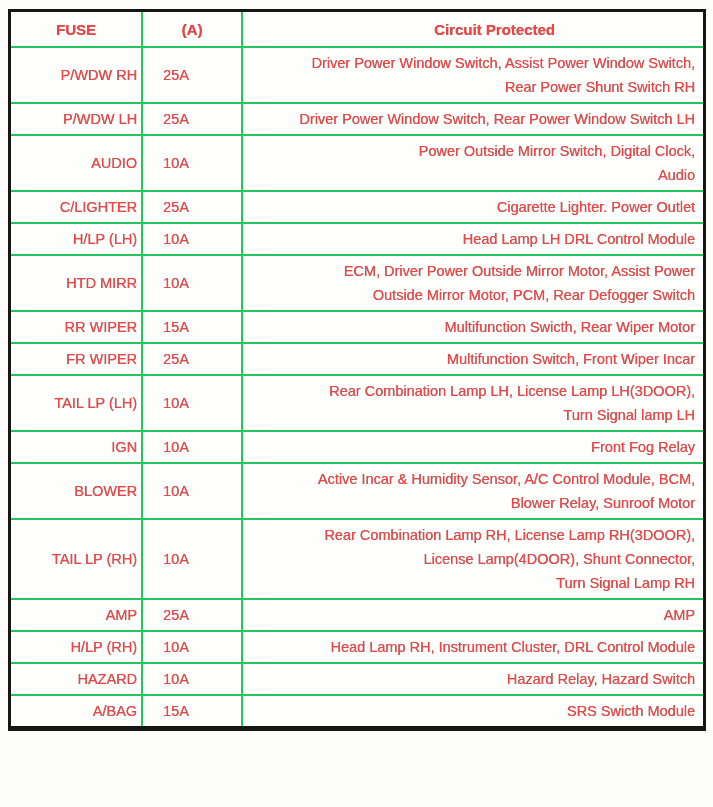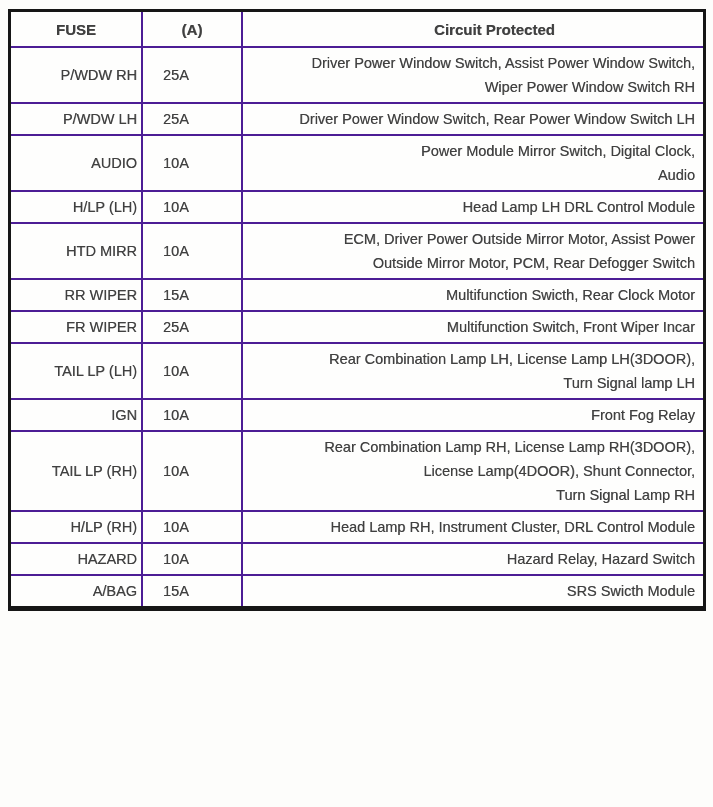--- a/index.html
+++ b/index.html
@@ -21,24 +21,24 @@
   }
   table.fuse-table {
     width: 100%;
     border-collapse: collapse;
     border: 3px solid #161616;
     border-bottom-width: 5px;
     background: #fefefd;
   }
   .fuse-table th,
   .fuse-table td {
-    border: 2px solid #4c1d95;
+    border: 2px solid #22c55e;
     vertical-align: middle;
     font-size: 14.5px;
-    color: #404040;
+    color: #ef4444;
     
     text-shadow: 0.35px 0.15px 0 rgba(0,0,0,0.45);
   }
   .fuse-table th {
     height: 30px;
     font-weight: bold;
     font-size: 15px;
     text-align: center;
     padding: 2px 4px;
   }
@@ -72,36 +72,43 @@
         <th class="col-amp">(A)</th>
         <th class="col-circuit" style="text-align:center;padding-left:47px;">Circuit Protected</th>
       </tr>
     </thead>
     <tbody>
         <tr>
           <td class="col-fuse">P/WDW RH</td>
           <td class="col-amp">25A</td>
           <td class="col-circuit">
             <div class="circuit-line">Driver Power Window Switch, Assist Power Window Switch,</div>
-            <div class="circuit-line">Wiper Power Window Switch RH</div>
+            <div class="circuit-line">Rear Power Shunt Switch RH</div>
           </td>
         </tr>
         <tr>
           <td class="col-fuse">P/WDW LH</td>
           <td class="col-amp">25A</td>
           <td class="col-circuit">
             <div class="circuit-line">Driver Power Window Switch, Rear Power Window Switch LH</div>
           </td>
         </tr>
         <tr>
           <td class="col-fuse">AUDIO</td>
           <td class="col-amp">10A</td>
           <td class="col-circuit">
-            <div class="circuit-line">Power Module Mirror Switch, Digital Clock,</div>
+            <div class="circuit-line">Power Outside Mirror Switch, Digital Clock,</div>
             <div class="circuit-line">Audio</div>
+          </td>
+        </tr>
+        <tr>
+          <td class="col-fuse">C/LIGHTER</td>
+          <td class="col-amp">25A</td>
+          <td class="col-circuit">
+            <div class="circuit-line">Cigarette Lighter. Power Outlet</div>
           </td>
         </tr>
         <tr>
           <td class="col-fuse">H/LP (LH)</td>
           <td class="col-amp">10A</td>
           <td class="col-circuit">
             <div class="circuit-line">Head Lamp LH DRL Control Module</div>
           </td>
         </tr>
         <tr>
@@ -109,21 +116,21 @@
           <td class="col-amp">10A</td>
           <td class="col-circuit">
             <div class="circuit-line">ECM, Driver Power Outside Mirror Motor, Assist Power</div>
             <div class="circuit-line">Outside Mirror Motor, PCM, Rear Defogger Switch</div>
           </td>
         </tr>
         <tr>
           <td class="col-fuse">RR WIPER</td>
           <td class="col-amp">15A</td>
           <td class="col-circuit">
-            <div class="circuit-line">Multifunction Swicth, Rear Clock Motor</div>
+            <div class="circuit-line">Multifunction Swicth, Rear Wiper Motor</div>
           </td>
         </tr>
         <tr>
           <td class="col-fuse">FR WIPER</td>
           <td class="col-amp">25A</td>
           <td class="col-circuit">
             <div class="circuit-line">Multifunction Switch, Front Wiper Incar</div>
           </td>
         </tr>
         <tr>
@@ -132,29 +139,44 @@
           <td class="col-circuit">
             <div class="circuit-line">Rear Combination Lamp LH, License Lamp LH(3DOOR),</div>
             <div class="circuit-line">Turn Signal lamp LH</div>
           </td>
         </tr>
         <tr>
           <td class="col-fuse">IGN</td>
           <td class="col-amp">10A</td>
           <td class="col-circuit">
             <div class="circuit-line">Front Fog Relay</div>
+          </td>
+        </tr>
+        <tr>
+          <td class="col-fuse">BLOWER</td>
+          <td class="col-amp">10A</td>
+          <td class="col-circuit">
+            <div class="circuit-line">Active Incar &amp; Humidity Sensor, A/C Control Module, BCM,</div>
+            <div class="circuit-line">Blower Relay, Sunroof Motor</div>
           </td>
         </tr>
         <tr>
           <td class="col-fuse">TAIL LP (RH)</td>
           <td class="col-amp">10A</td>
           <td class="col-circuit">
             <div class="circuit-line">Rear Combination Lamp RH, License Lamp RH(3DOOR),</div>
             <div class="circuit-line">License Lamp(4DOOR), Shunt Connector,</div>
             <div class="circuit-line">Turn Signal Lamp RH</div>
+          </td>
+        </tr>
+        <tr>
+          <td class="col-fuse">AMP</td>
+          <td class="col-amp">25A</td>
+          <td class="col-circuit">
+            <div class="circuit-line">AMP</div>
           </td>
         </tr>
         <tr>
           <td class="col-fuse">H/LP (RH)</td>
           <td class="col-amp">10A</td>
           <td class="col-circuit">
             <div class="circuit-line">Head Lamp RH, Instrument Cluster, DRL Control Module</div>
           </td>
         </tr>
         <tr>

